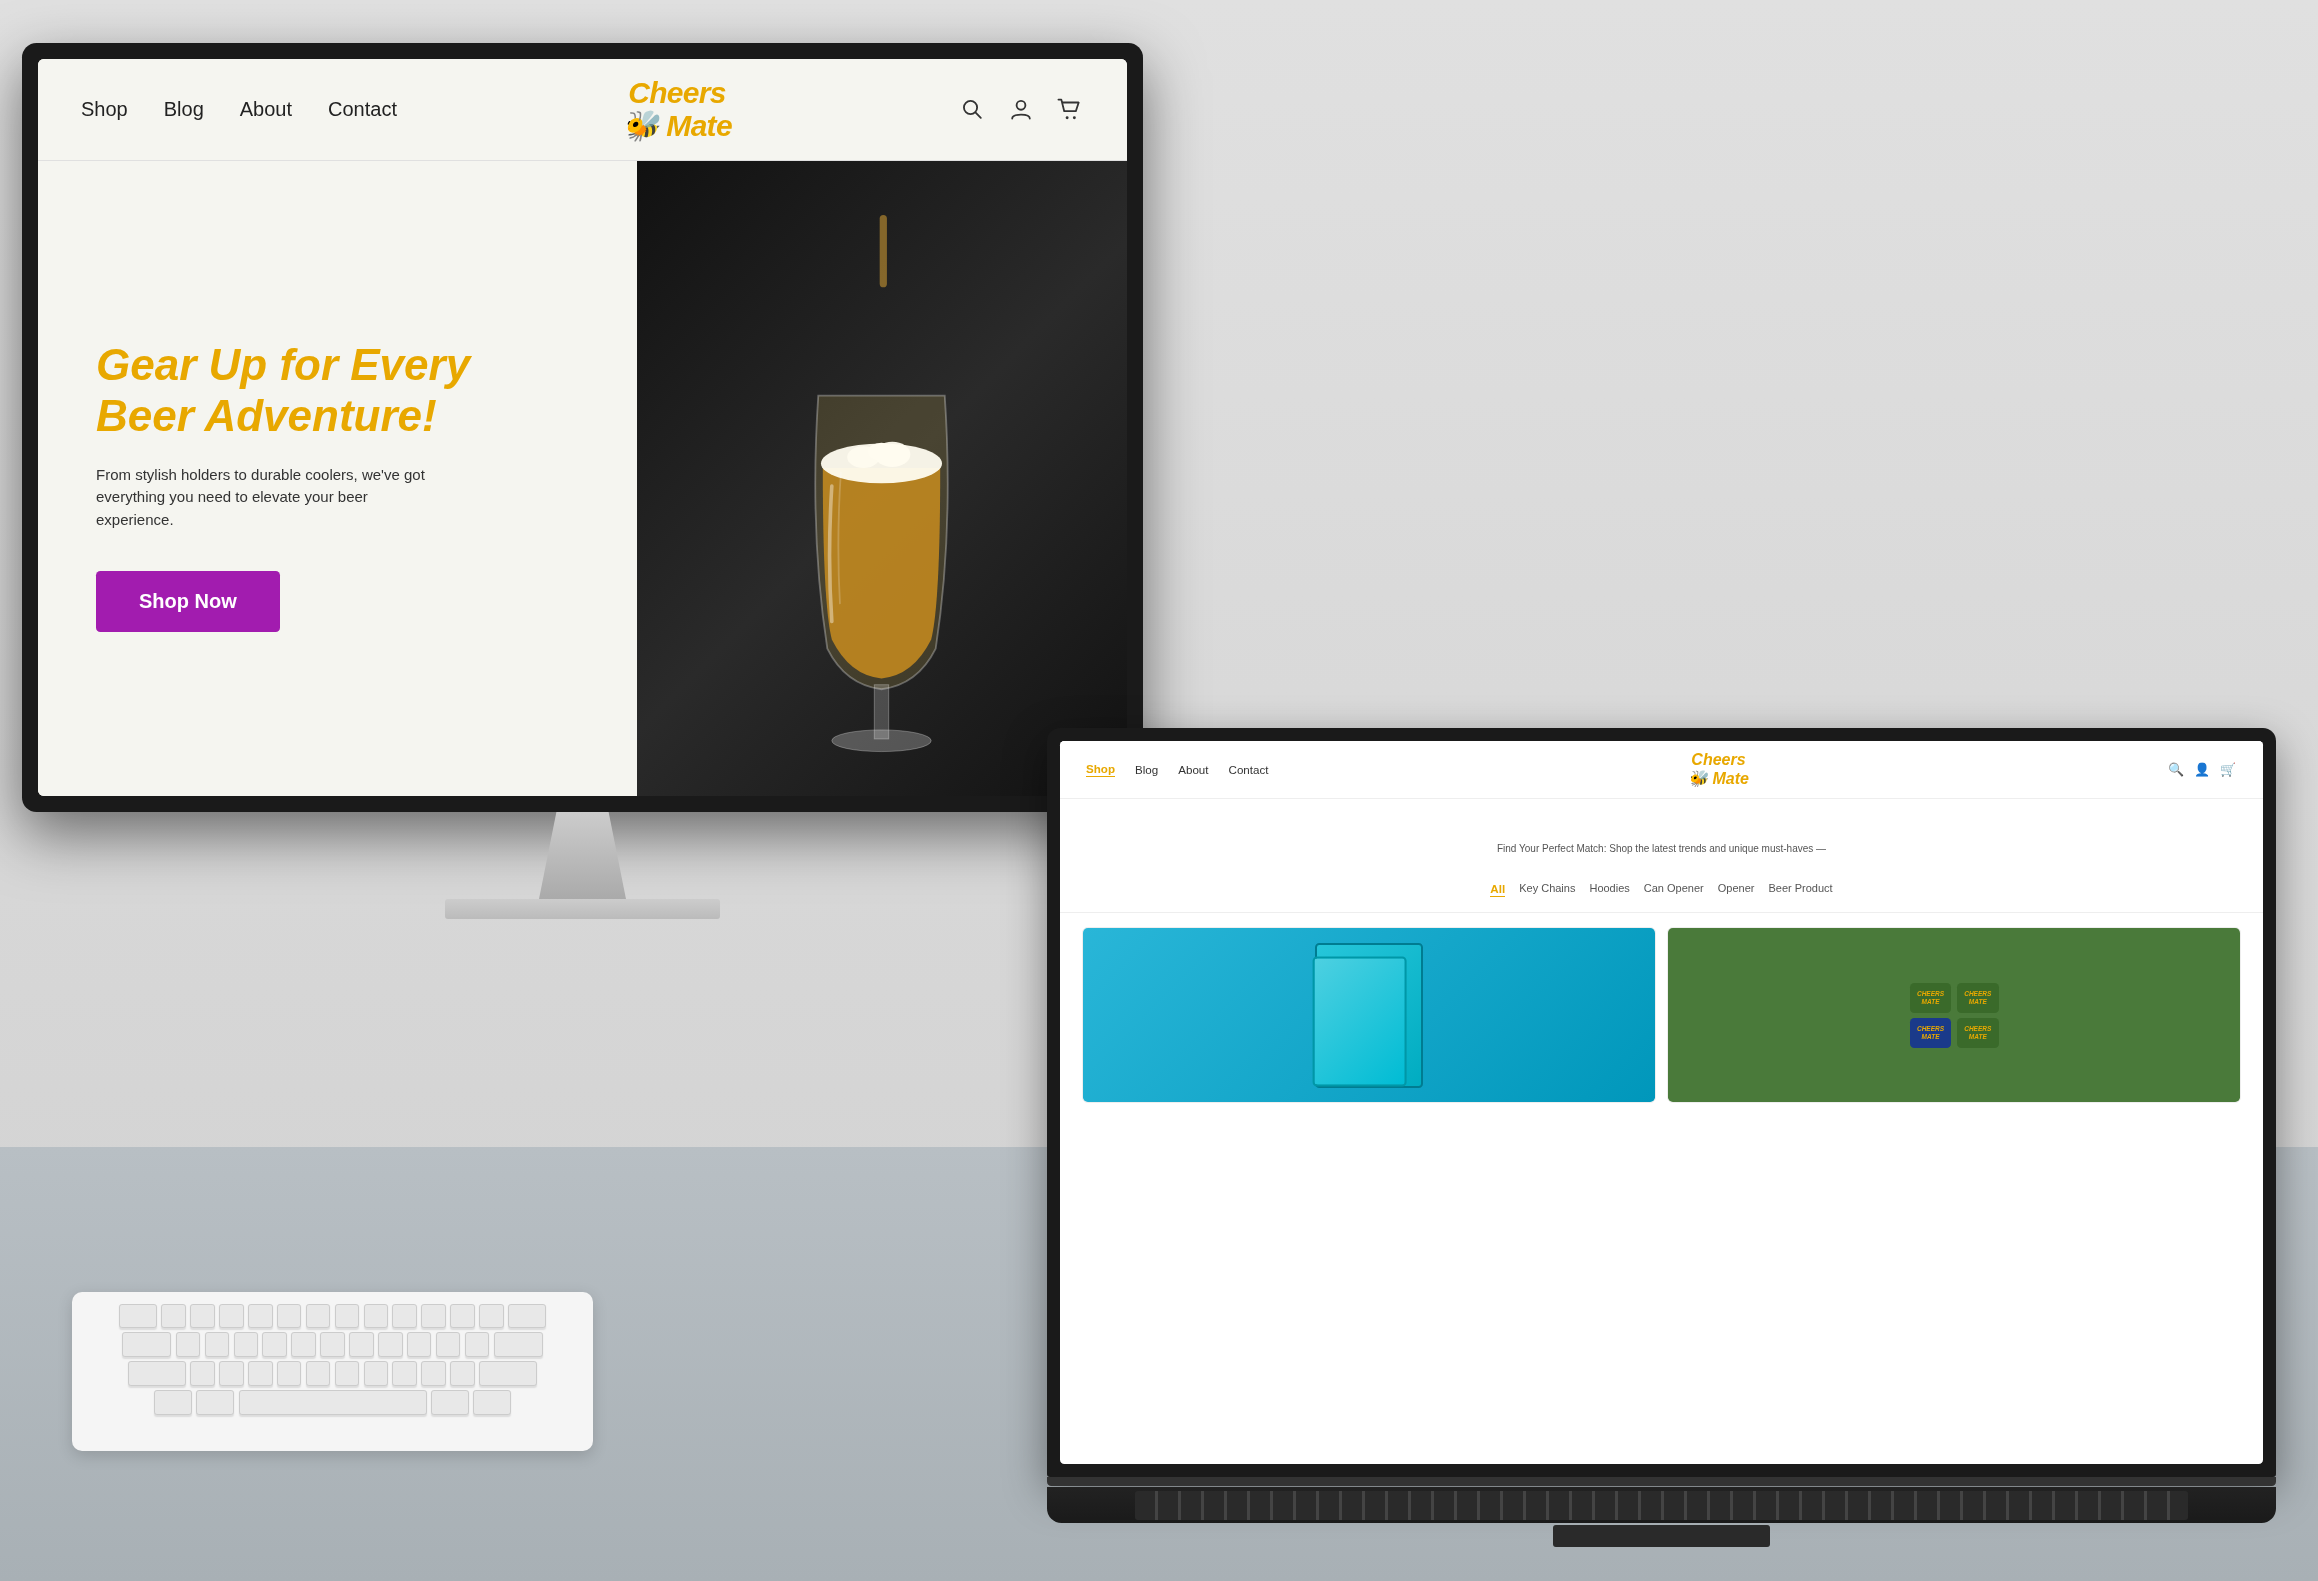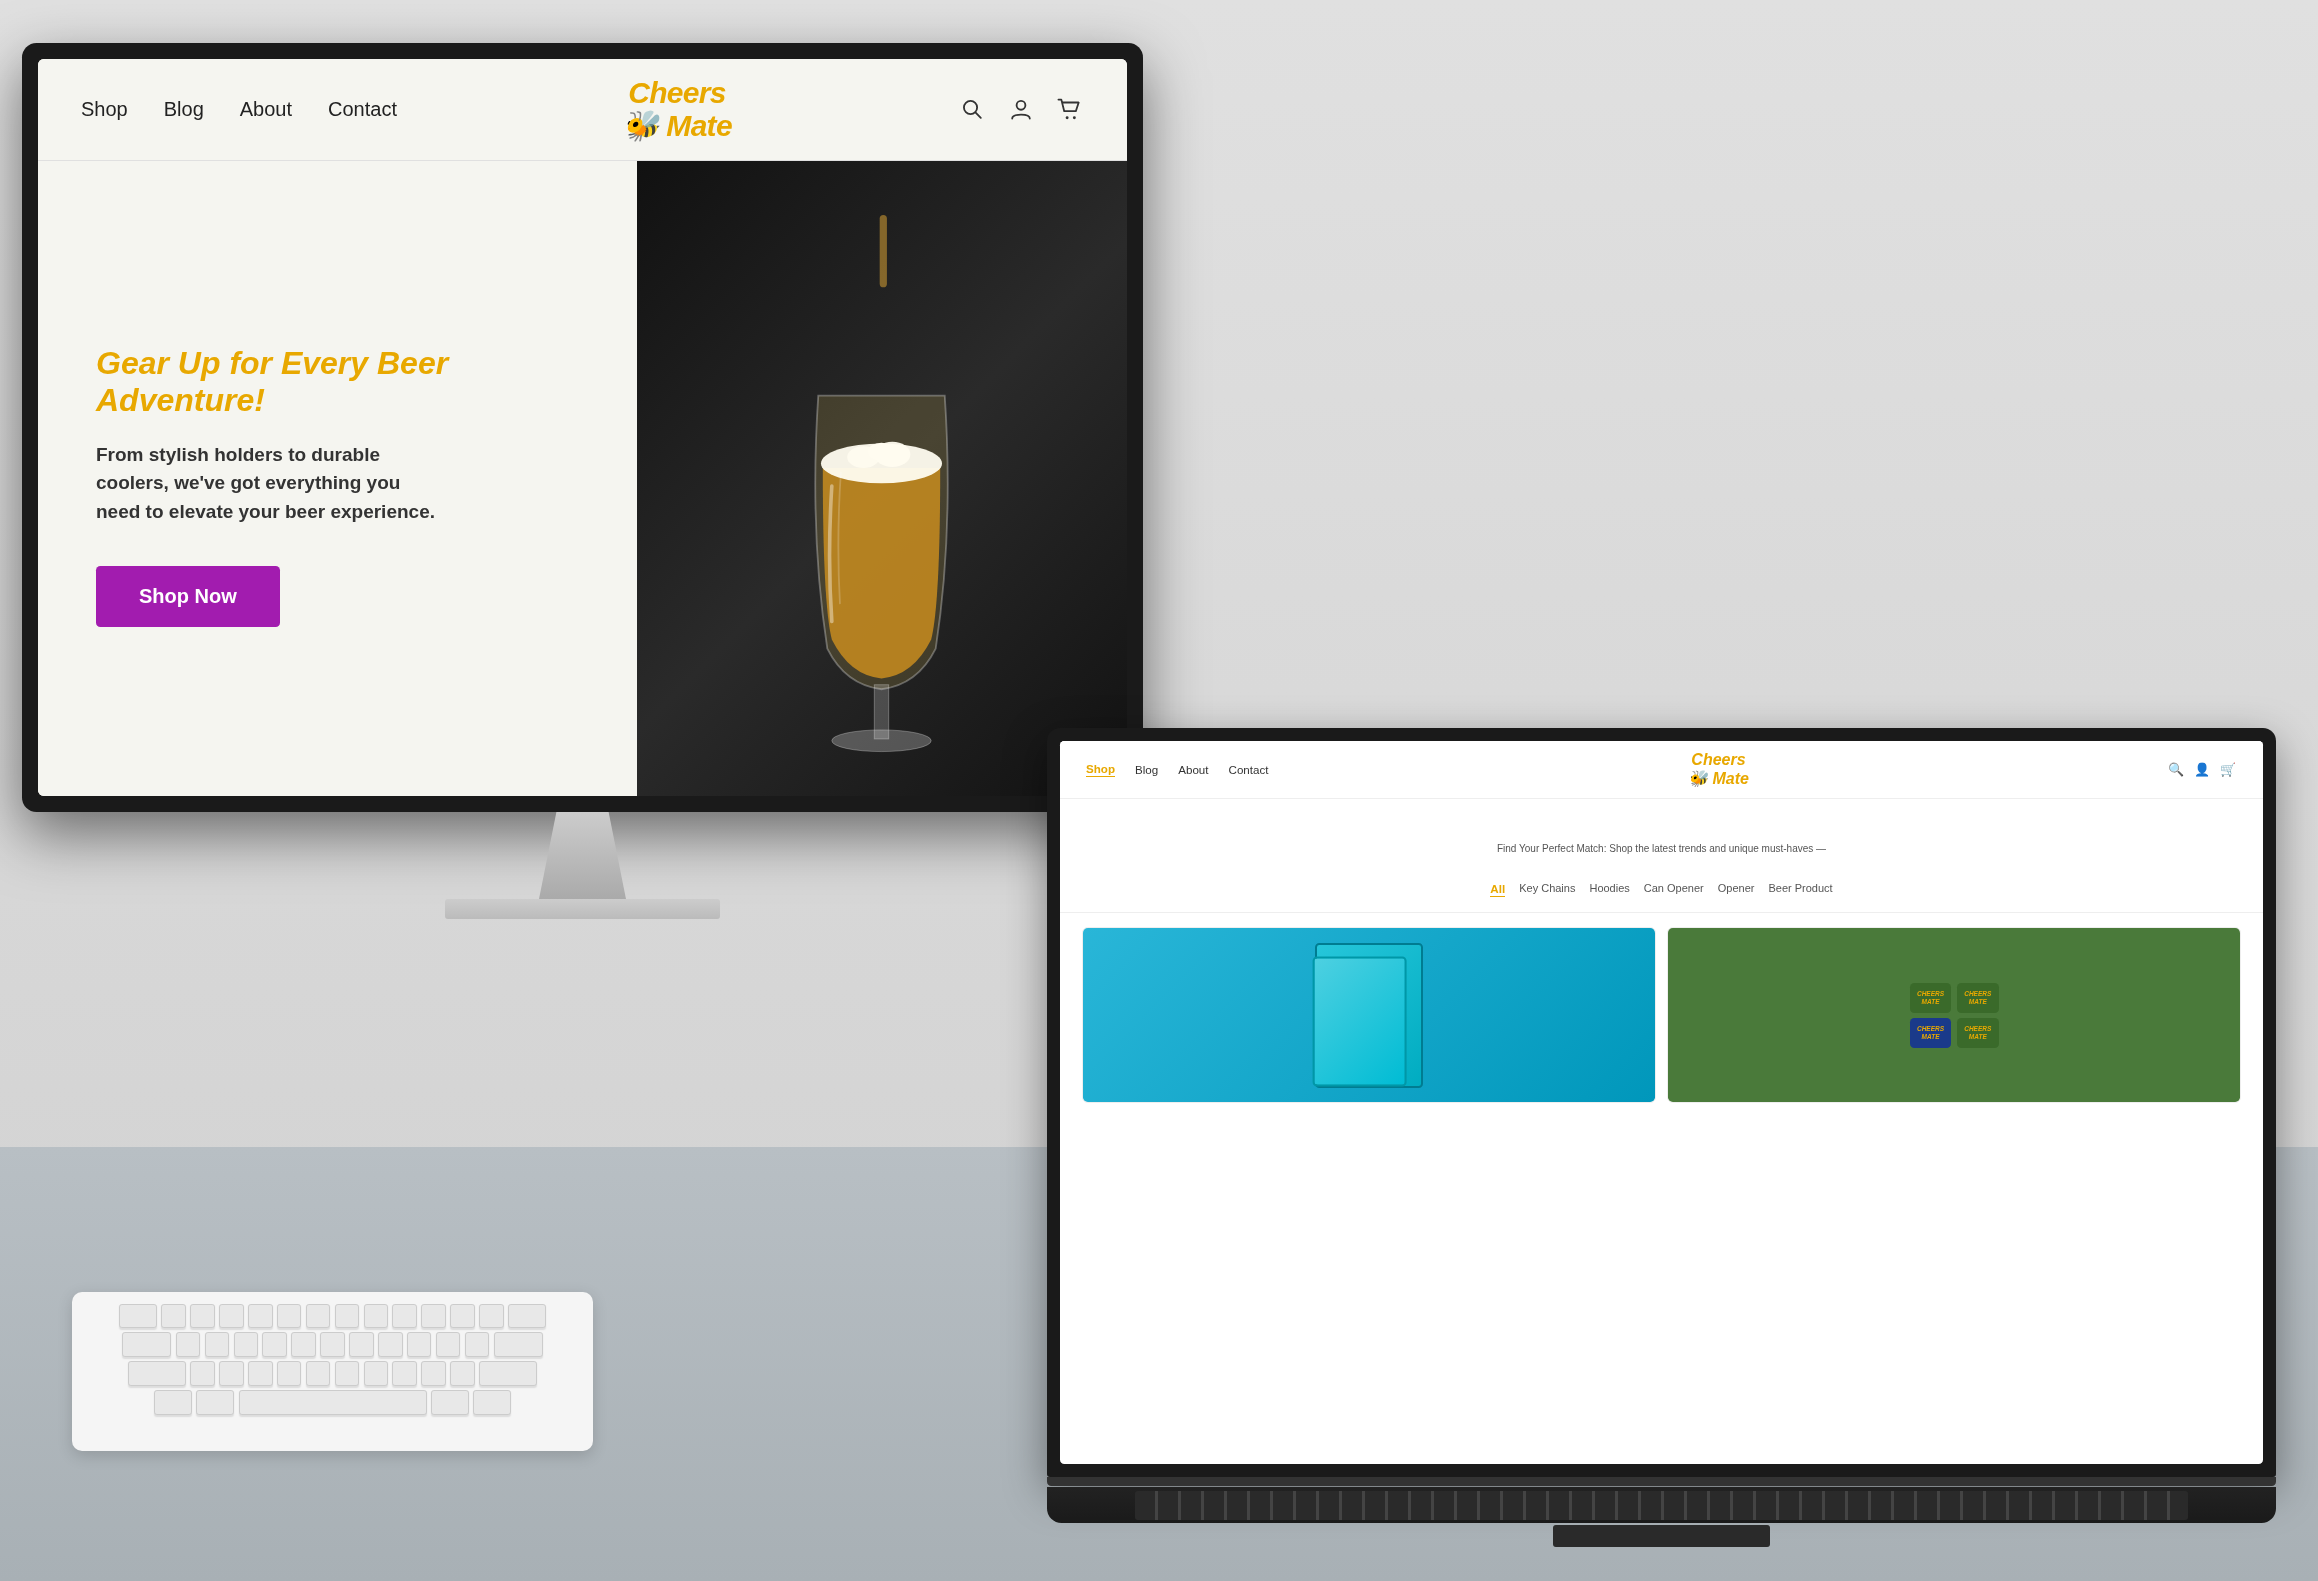--- a/index.html
+++ b/index.html
@@ -140,35 +140,34 @@
     .site-hero-left {
       width: 55%;
       padding: 72px 58px;
       display: flex;
       flex-direction: column;
       justify-content: center;
       background: #f5f5f0;
     }
 
     .site-hero-title {
-      font-size: 32px;
+      font-size: 44px;
       font-weight: 900;
       color: #e8a800;
       font-style: italic;
       line-height: 1.15;
       margin-bottom: 22px;
     }
 
     .site-hero-subtitle {
-      font-size: 19px;
+      font-size: 15px;
       color: #333;
       line-height: 1.5;
       margin-bottom: 40px;
       max-width: 347px;
-      font-weight: bold;
     }
 
     .site-hero-btn {
       display: inline-block;
       background: #a21caf;
       color: #fff;
       font-size: 20px;
       font-weight: 700;
       padding: 19px 43px;
       border-radius: 4.3px;

